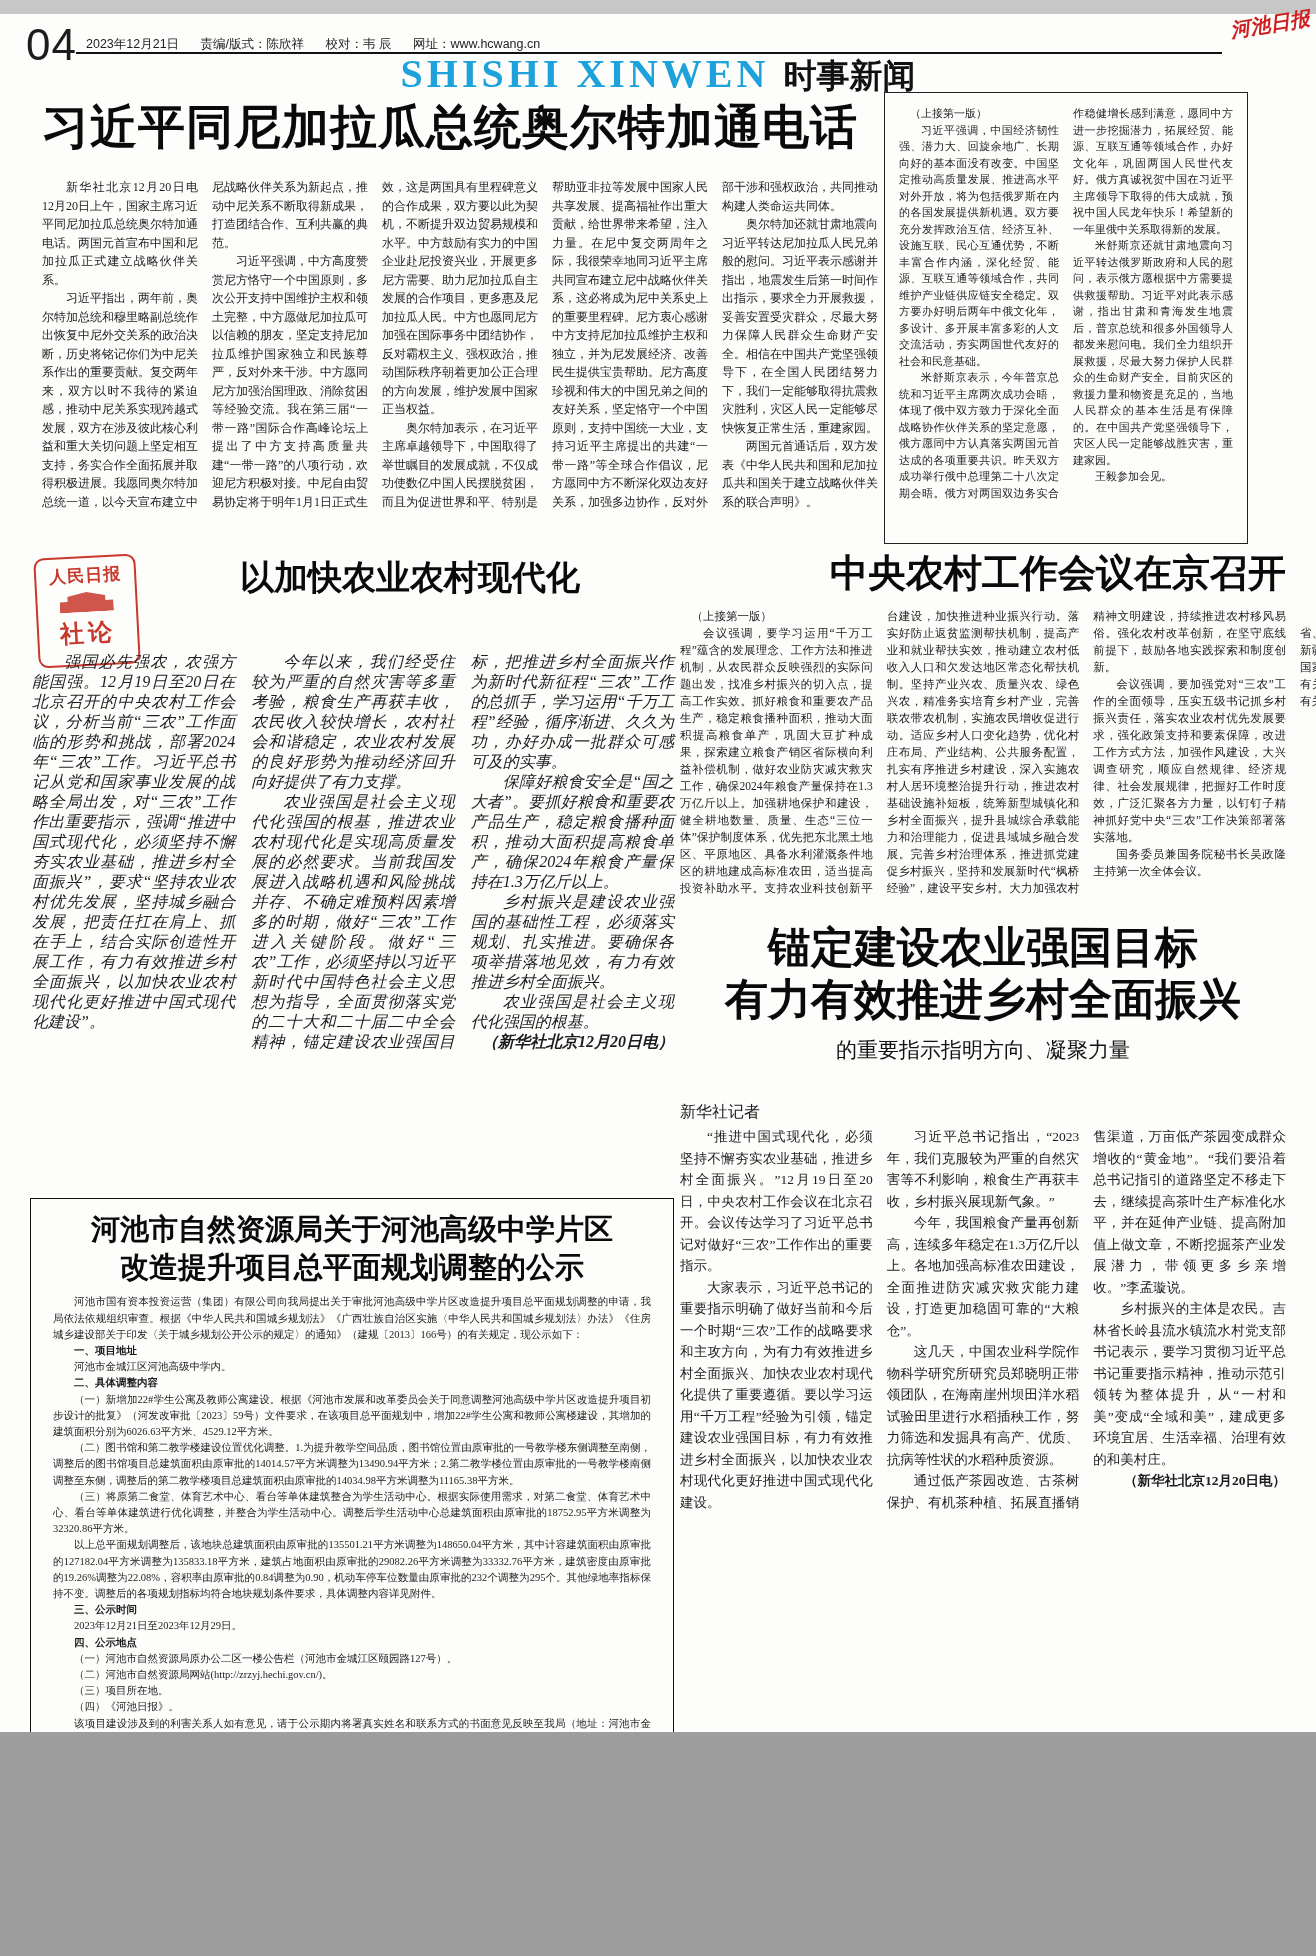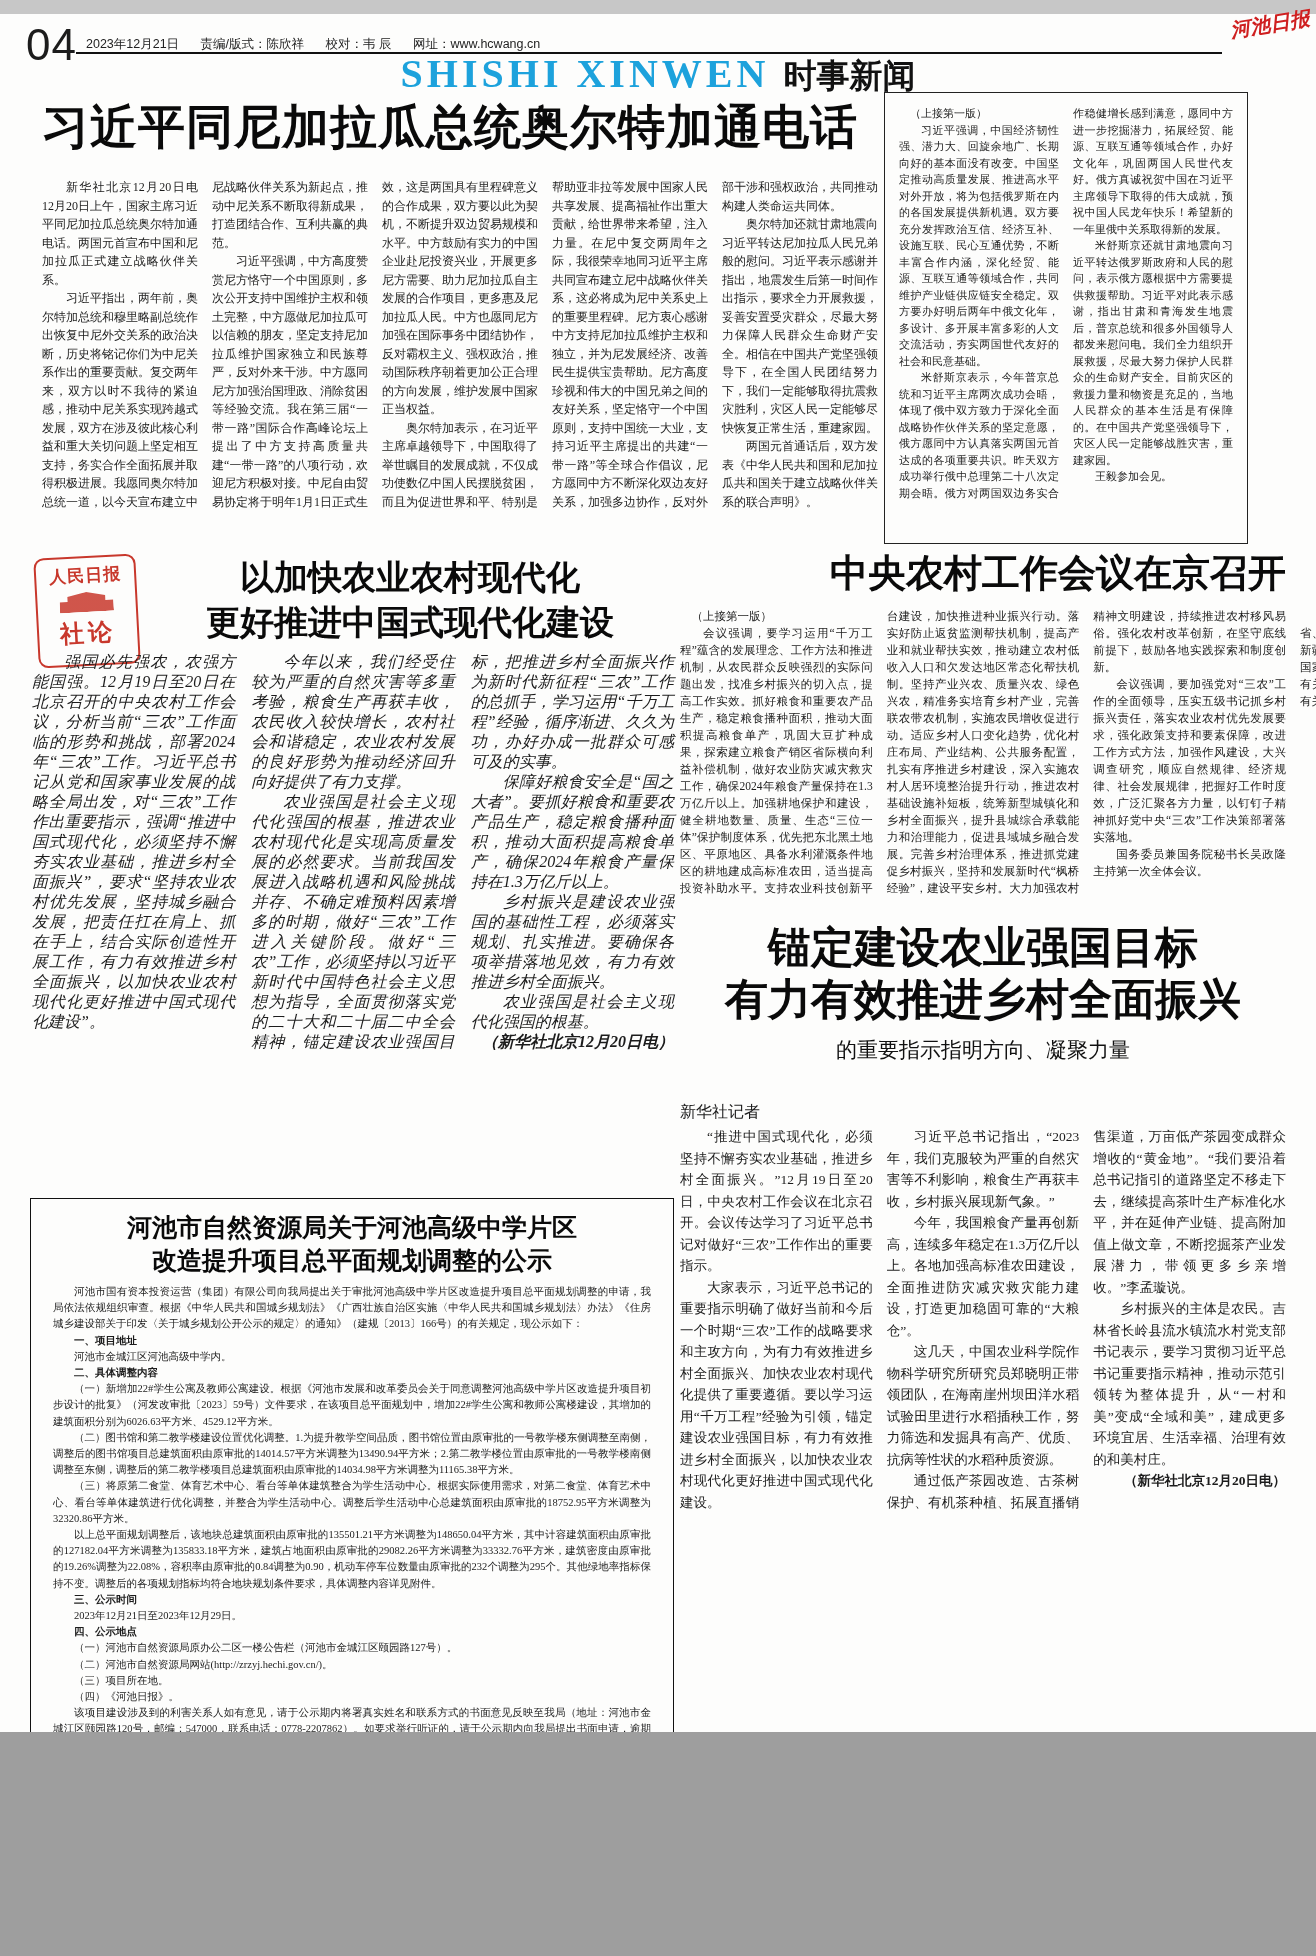--- a/index.html
+++ b/index.html
@@ -52,21 +52,21 @@
   
   #a5-headline{left:680px;top:922px;width:606px;text-align:center;font-weight:900;font-size:43px;line-height:1.22;color:#0a0a0a;}
   #a5-subtitle{left:680px;top:1036px;width:606px;text-align:center;font-size:21px;line-height:1.35;color:#111;}
   #a5-byline{left:680px;top:1102px;width:606px;text-align:left;font-size:16px;}
   #a5-body{left:680px;top:1126px;width:606px;height:748px;column-count:3;column-gap:14px;
        font-size:13.5px;line-height:21.5px;text-align:justify;}
 
   
   #notice{left:30px;top:1198px;width:644px;height:706px;border:1.5px solid #111;
        padding:12px 22px;box-sizing:border-box;overflow:hidden;}
-  #notice-title{text-align:center;font-family:"Liberation Sans",sans-serif;font-weight:900;font-size:25px;line-height:1.3;color:#0a0a0a;}
+  #notice-title{text-align:center;font-family:"Liberation Sans",sans-serif;font-weight:900;font-size:29px;line-height:1.3;color:#0a0a0a;}
   #notice-body{margin-top:8px;font-size:10.5px;line-height:16.2px;text-align:justify;}
   #notice-body p{margin:0;text-indent:2em;}
   .n-head{font-weight:bold;}
   #attach{margin-top:12px;padding-left:60px;font-size:10.5px;line-height:16.2px;}
   #attach .a-line{padding-left:40px;}
   #notice-sign{margin-top:12px;text-align:right;padding-right:44px;font-size:11px;line-height:19px;}
 
   
   #foot-rule{left:0;top:1914px;width:1316px;height:1.5px;background:#222;}
   #footer{left:26px;top:1926px;width:1264px;display:flex;justify-content:space-between;
@@ -111,21 +111,20 @@
     </div>
   </div>
 
   <div class="abs" id="seal">
     <div class="s1">人民日报</div>
     <div class="gate"></div>
     <div class="s2">社论</div>
   </div>
   <div class="abs" id="ed-headline">
     <div>以加快农业农村现代化</div>
-    <div>更好推进中国式现代化建设</div>
   </div>
   <div class="abs" id="ed-body">
     <p class="para">强国必先强农，农强方能国强。12月19日至20日在北京召开的中央农村工作会议，分析当前“三农”工作面临的形势和挑战，部署2024年“三农”工作。习近平总书记从党和国家事业发展的战略全局出发，对“三农”工作作出重要指示，强调“推进中国式现代化，必须坚持不懈夯实农业基础，推进乡村全面振兴”，要求“坚持农业农村优先发展，坚持城乡融合发展，把责任扛在肩上、抓在手上，结合实际创造性开展工作，有力有效推进乡村全面振兴，以加快农业农村现代化更好推进中国式现代化建设”。</p>
     <p class="para">今年以来，我们经受住较为严重的自然灾害等多重考验，粮食生产再获丰收，农民收入较快增长，农村社会和谐稳定，农业农村发展的良好形势为推动经济回升向好提供了有力支撑。</p>
     <p class="para">农业强国是社会主义现代化强国的根基，推进农业农村现代化是实现高质量发展的必然要求。当前我国发展进入战略机遇和风险挑战并存、不确定难预料因素增多的时期，做好“三农”工作进入关键阶段。做好“三农”工作，必须坚持以习近平新时代中国特色社会主义思想为指导，全面贯彻落实党的二十大和二十届二中全会精神，锚定建设农业强国目标，把推进乡村全面振兴作为新时代新征程“三农”工作的总抓手，学习运用“千万工程”经验，循序渐进、久久为功，办好办成一批群众可感可及的实事。</p>
     <p class="para">保障好粮食安全是“国之大者”。要抓好粮食和重要农产品生产，稳定粮食播种面积，推动大面积提高粮食单产，确保2024年粮食产量保持在1.3万亿斤以上。</p>
     <p class="para">乡村振兴是建设农业强国的基础性工程，必须落实规划、扎实推进。要确保各项举措落地见效，有力有效推进乡村全面振兴。</p>
     <p class="para">农业强国是社会主义现代化强国的根基。</p>
     <p class="signoff">（新华社北京12月20日电）</p>
   </div>

